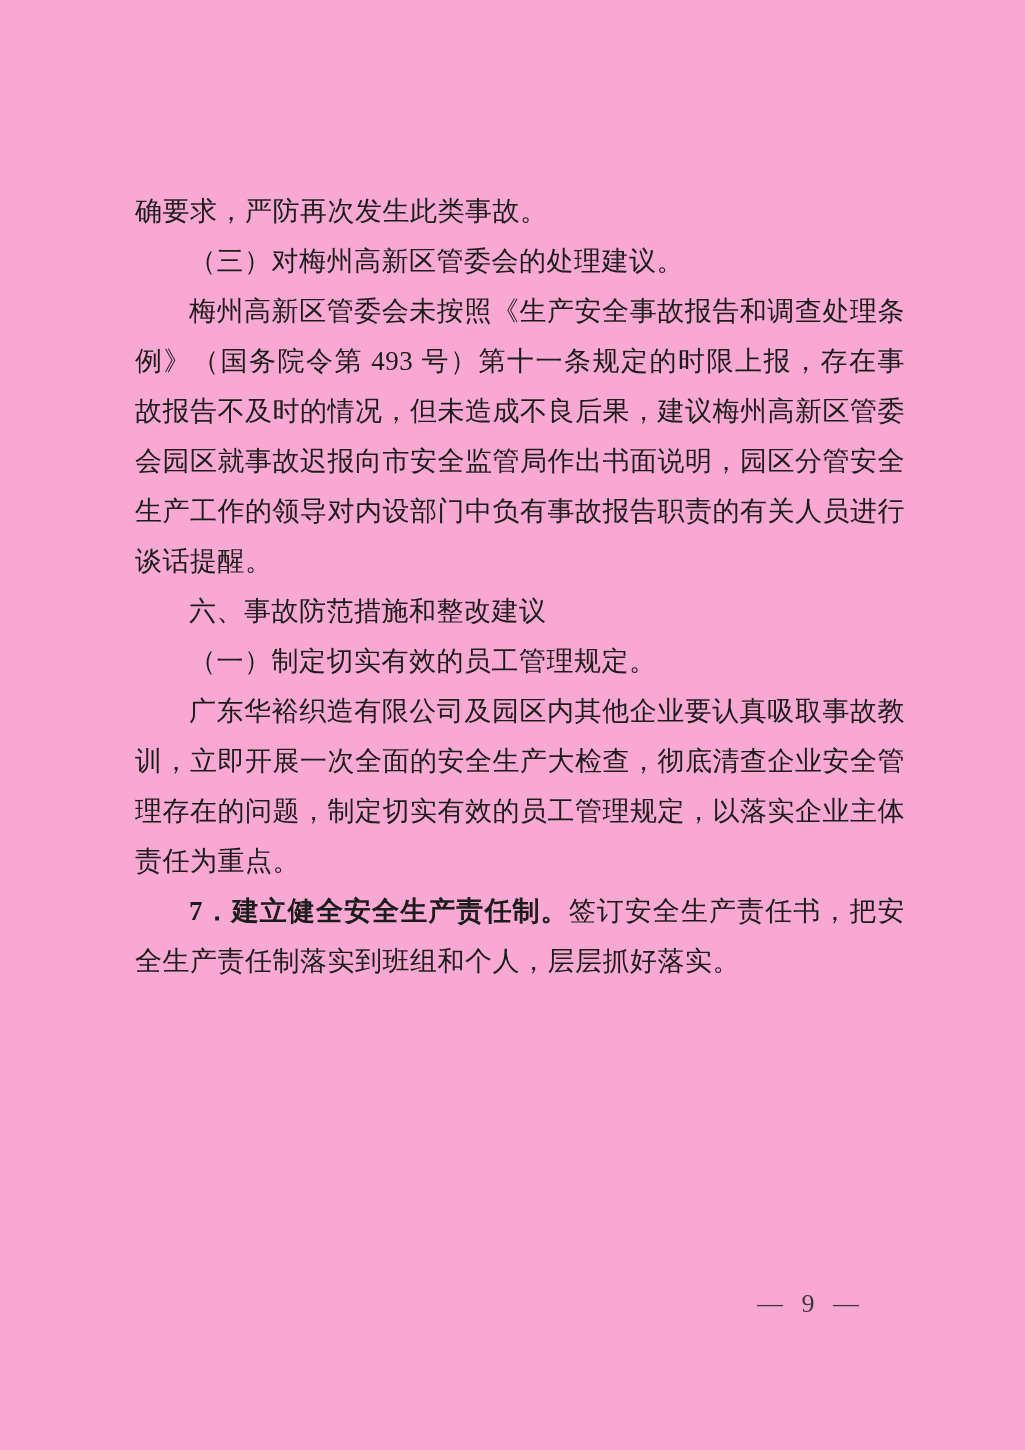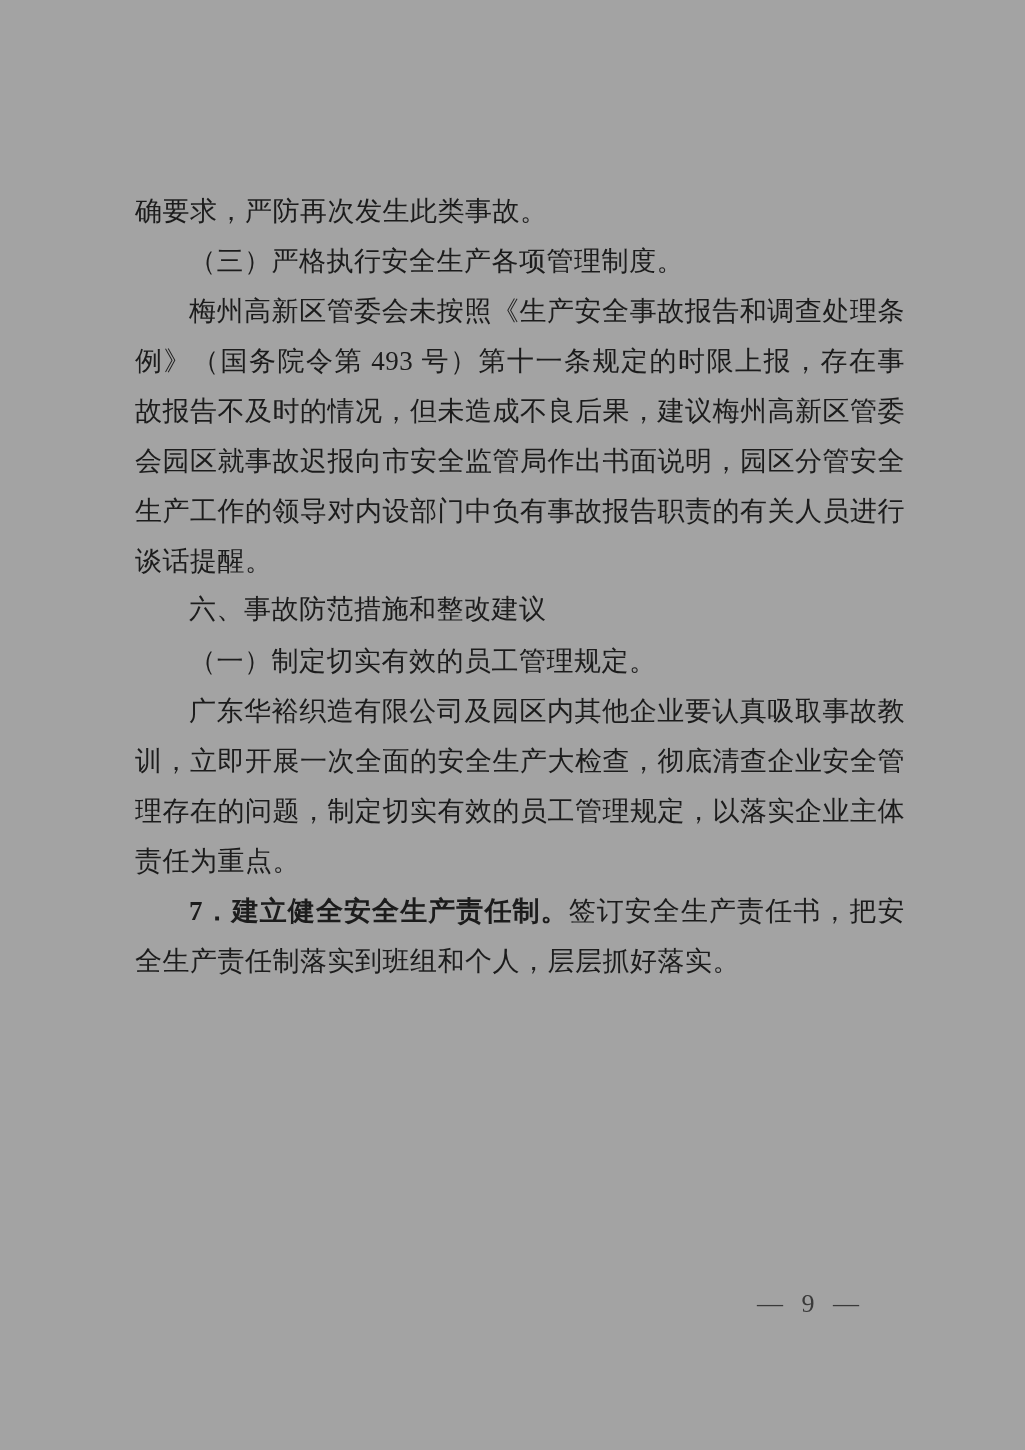--- a/index.html
+++ b/index.html
@@ -4,21 +4,21 @@
 <style>
   html, body {
     margin: 0;
     padding: 0;
     background: #ffffff;
   }
   .page {
     position: relative;
     width: 1025px;
     height: 1450px;
-    background: #a3a3a3;
+    background: #f9a8d4;
     overflow: hidden;
     font-family: "Liberation Serif", "DejaVu Serif", serif;
     color: #1c1c1c;
   }
   .doc-body {
     position: absolute;
     left: 135px;
     top: 186px;
     width: 770px;
   }
@@ -33,21 +33,21 @@
   }
   .doc-body p.indent {
     text-indent: 2em;
   }
   
   .heading-kai {
     font-weight: 700;
   }
   
   .heading-hei {
-    font-family: Liberation Mono, monospace;
+    font-family: Liberation Sans, sans-serif;
     font-weight: 700;
   }
   
   .seg-lead {
     font-weight: 600;
   }
   .seg-normal {
     font-weight: 400;
   }
   .page-number {
@@ -61,21 +61,21 @@
     letter-spacing: 6px;
     white-space: nowrap;
   }
 </style>
 </head>
 <body>
 
 <div class="page">
   <div class="doc-body">
       <p class="body"><span class="seg-normal">确要求，严防再次发生此类事故。</span></p>
-      <p class="heading-kai indent"><span class="seg-normal">（三）严格执行安全生产各项管理制度。</span></p>
+      <p class="heading-kai indent"><span class="seg-normal">（三）对梅州高新区管委会的处理建议。</span></p>
       <p class="body indent"><span class="seg-normal">梅州高新区管委会未按照《生产安全事故报告和调查处理条例》（国务院令第 493 号）第十一条规定的时限上报，存在事故报告不及时的情况，但未造成不良后果，建议梅州高新区管委会园区就事故迟报向市安全监管局作出书面说明，园区分管安全生产工作的领导对内设部门中负有事故报告职责的有关人员进行谈话提醒。</span></p>
       <p class="heading-hei indent"><span class="seg-normal">六、事故防范措施和整改建议</span></p>
       <p class="heading-kai indent"><span class="seg-normal">（一）制定切实有效的员工管理规定。</span></p>
       <p class="body indent"><span class="seg-normal">广东华裕织造有限公司及园区内其他企业要认真吸取事故教训，立即开展一次全面的安全生产大检查，彻底清查企业安全管理存在的问题，制定切实有效的员工管理规定，以落实企业主体责任为重点。</span></p>
       <p class="body indent"><span class="seg-lead">7．建立健全安全生产责任制。</span><span class="seg-normal">签订安全生产责任书，把安全生产责任制落实到班组和个人，层层抓好落实。</span></p>
     </div>
   <div class="page-number">— 9 —</div>
 </div>
 
 </body></html>

